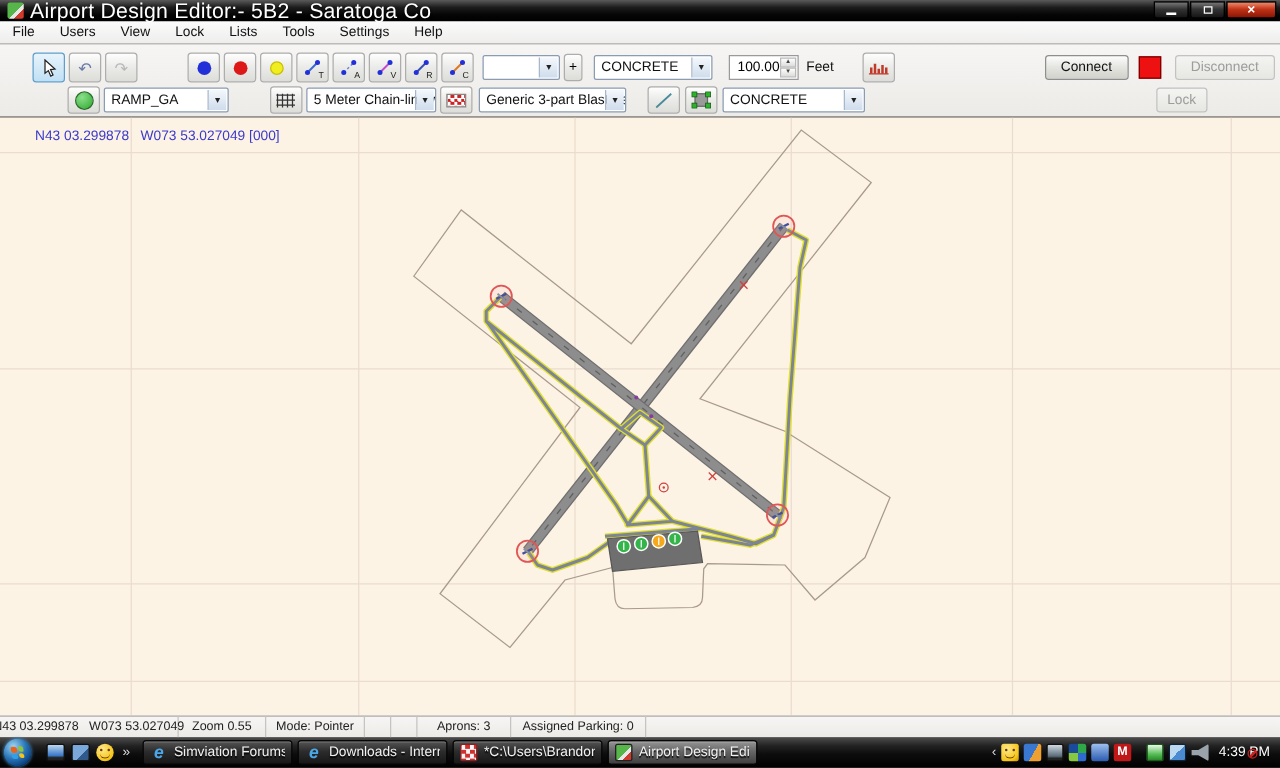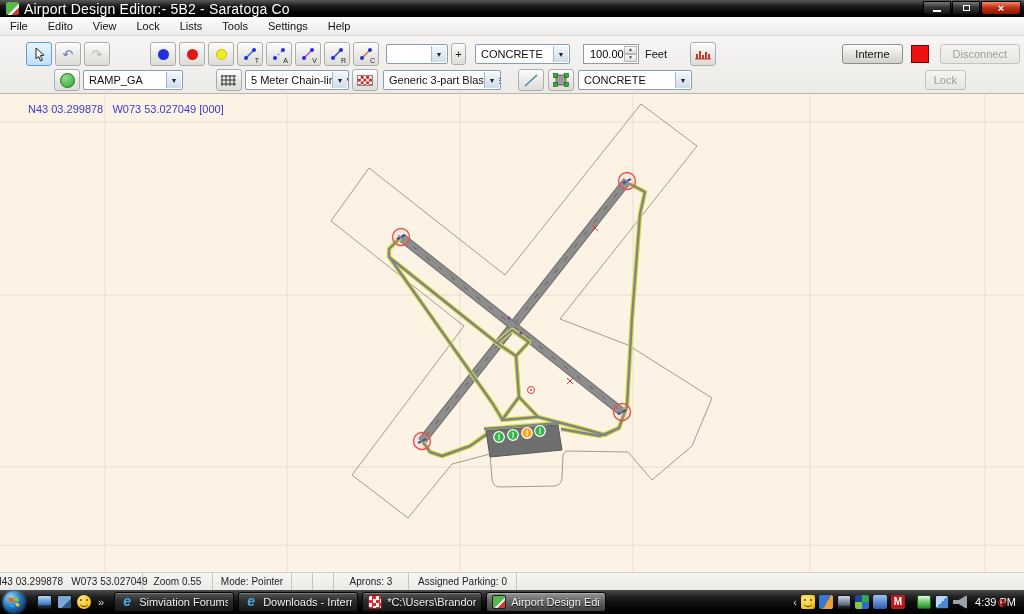--- a/index.html
+++ b/index.html
@@ -5,21 +5,21 @@
   * { margin:0; padding:0; box-sizing:border-box; }
   html,body { width:1024px; height:614px; overflow:hidden; background:#000;
     font-family:"Liberation Sans", sans-serif; }
 
   
   #titlebar { position:absolute; left:0; top:0; width:1024px; height:17px;
     background:linear-gradient(#5a5a5a,#1c1c1c 35%,#050505 70%,#000);
     display:flex; align-items:center; }
   #app-icon { width:13px; height:13px; margin:0 5px 0 6px; border-radius:2px;
     background:linear-gradient(135deg,#57b649 0 55%,#e8e8e8 55% 70%,#d03a2a 70%); }
-  #win-title { color:#fff; font-size:14px; text-shadow:0 1px 2px #000; letter-spacing:.2px; }
+  #win-title { color:#fff; font-size:17px; text-shadow:0 1px 2px #000; letter-spacing:.2px; }
   .win-btns { position:absolute; right:3px; top:1px; display:flex; gap:1px; }
   .wbtn { width:28px; height:14px; border:1px solid #000; border-radius:0 0 3px 3px;
     background:linear-gradient(#777,#333 45%,#151515); display:flex; align-items:center; justify-content:center; }
   .wbtn.close { width:40px; background:linear-gradient(#f08a6a,#c03318 45%,#8a1505); }
   .glyph-min { width:8px; height:2px; background:#fff; margin-top:5px; }
   .glyph-restore { width:7px; height:6px; border:1px solid #fff; }
   .glyph-close { color:#fff; font-size:11px; font-weight:bold; line-height:10px; }
 
   
   #menubar { position:absolute; left:0; top:17px; width:1024px; height:19px;
@@ -136,21 +136,21 @@
         <div class="glyph-restore"></div>
       </div>
     <div class="wbtn close">
         <div class="glyph-close">×</div>
       </div>
   </div>
 </div>
 
 <div id="menubar">
   <div class="menu-item">File</div>
-  <div class="menu-item">Edito</div>
+  <div class="menu-item">Users</div>
   <div class="menu-item">View</div>
   <div class="menu-item">Lock</div>
   <div class="menu-item">Lists</div>
   <div class="menu-item">Tools</div>
   <div class="menu-item">Settings</div>
   <div class="menu-item">Help</div>
 </div>
 
 <div id="toolbar">
   <div class="tb-row" id="tb-row1">
@@ -249,21 +249,21 @@
             <rect x="4" y="3" width="2" height="8"></rect>
             <rect x="7" y="7" width="2" height="4"></rect>
             <rect x="10" y="4" width="2" height="7"></rect>
             <rect x="13" y="6" width="2" height="5"></rect>
           </g>
           <line x1="0" y1="11" x2="16" y2="11" stroke="#c03a2a" stroke-width="1"></line>
         </svg>
     </div>
     <div style="flex:1"></div>
     <button class="push">
-        <span>Interne</span>
+        <span>Connect</span>
       </button>
     <div id="red-indicator" style="margin-left:8px"></div>
     <button class="push disabled" style="margin-left:11px;margin-right:4px">
         <span>Disconnect</span>
       </button>
   </div>
 
   <div class="tb-row" id="tb-row2">
     <div class="tb-btn small" style="margin-left:54px">
       <div style="width:15px;height:15px;border-radius:50%;border:1px solid #2a6a2a;background:radial-gradient(circle at 35% 30%,#8ae08a,#2fa82f)"></div>

